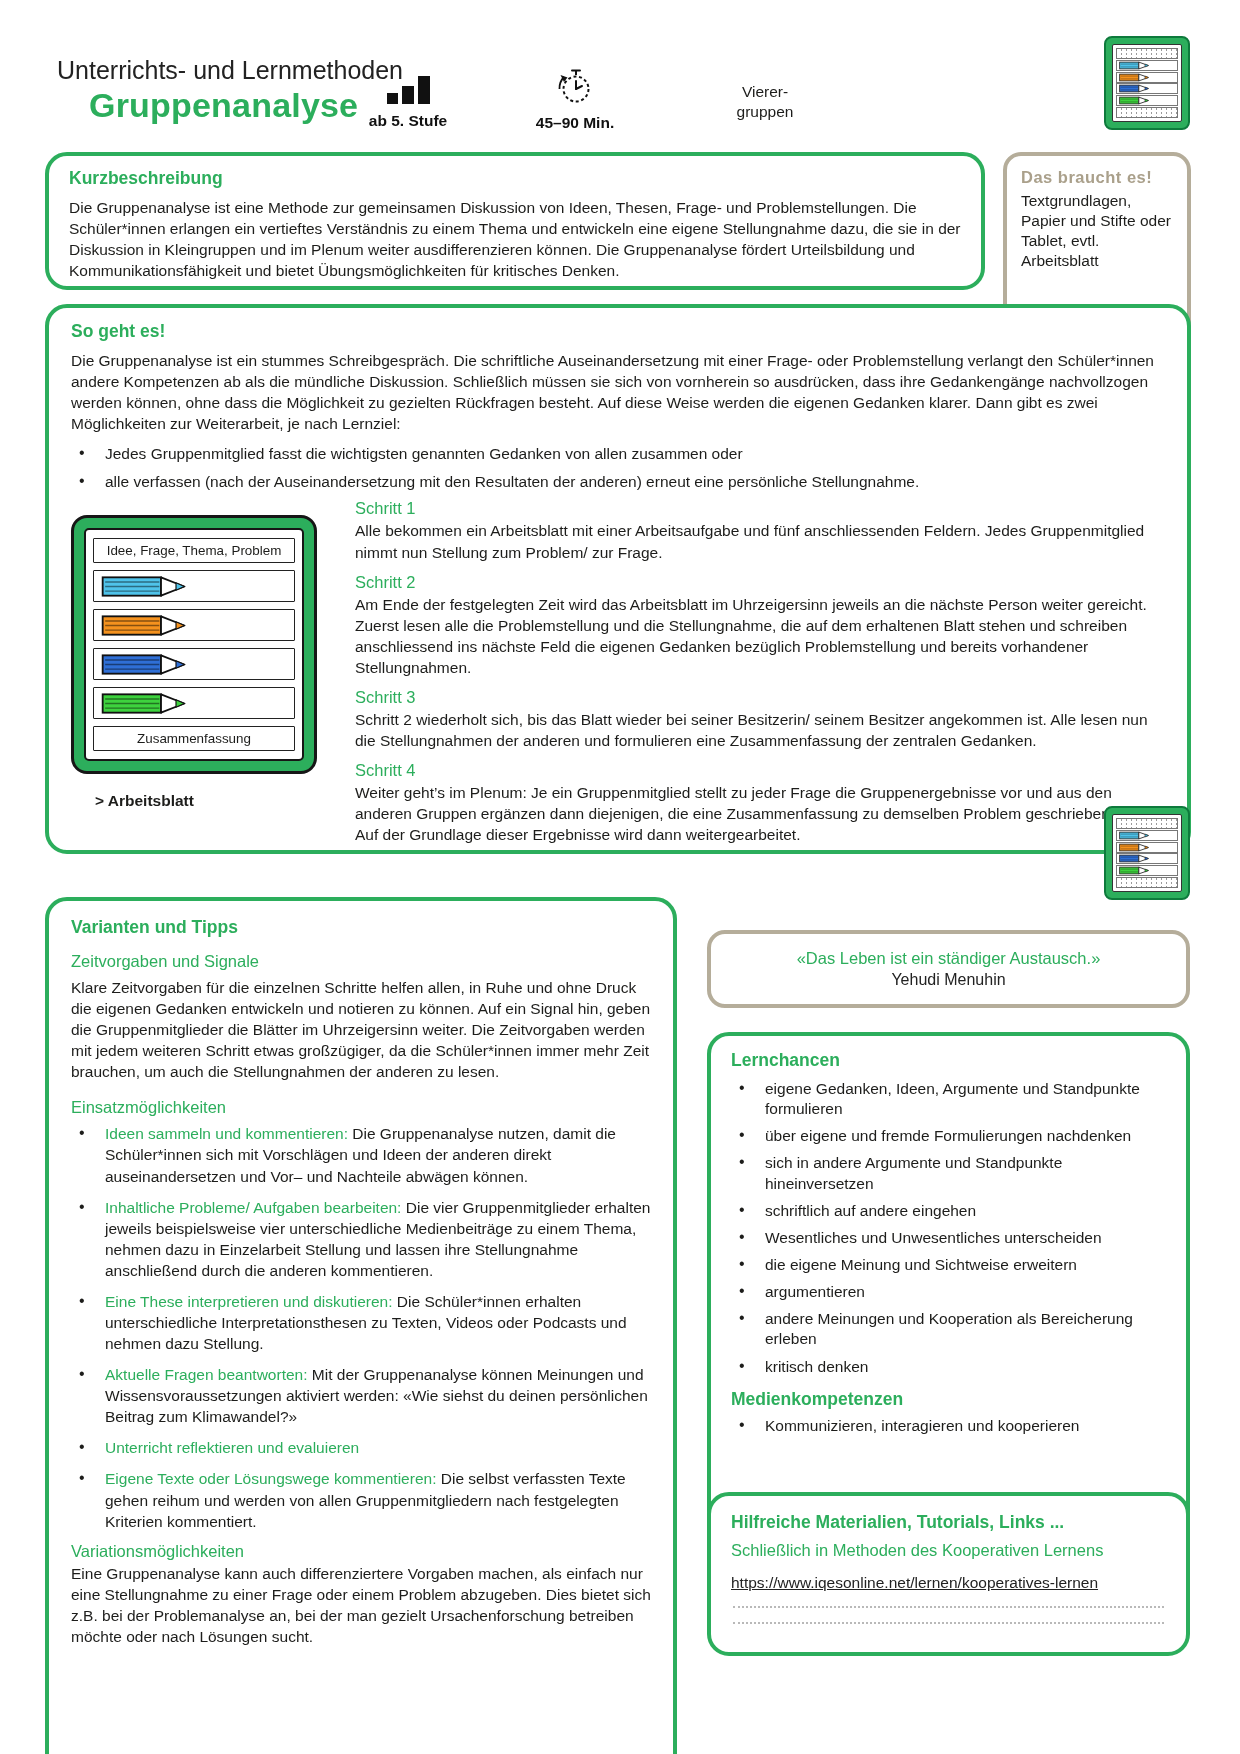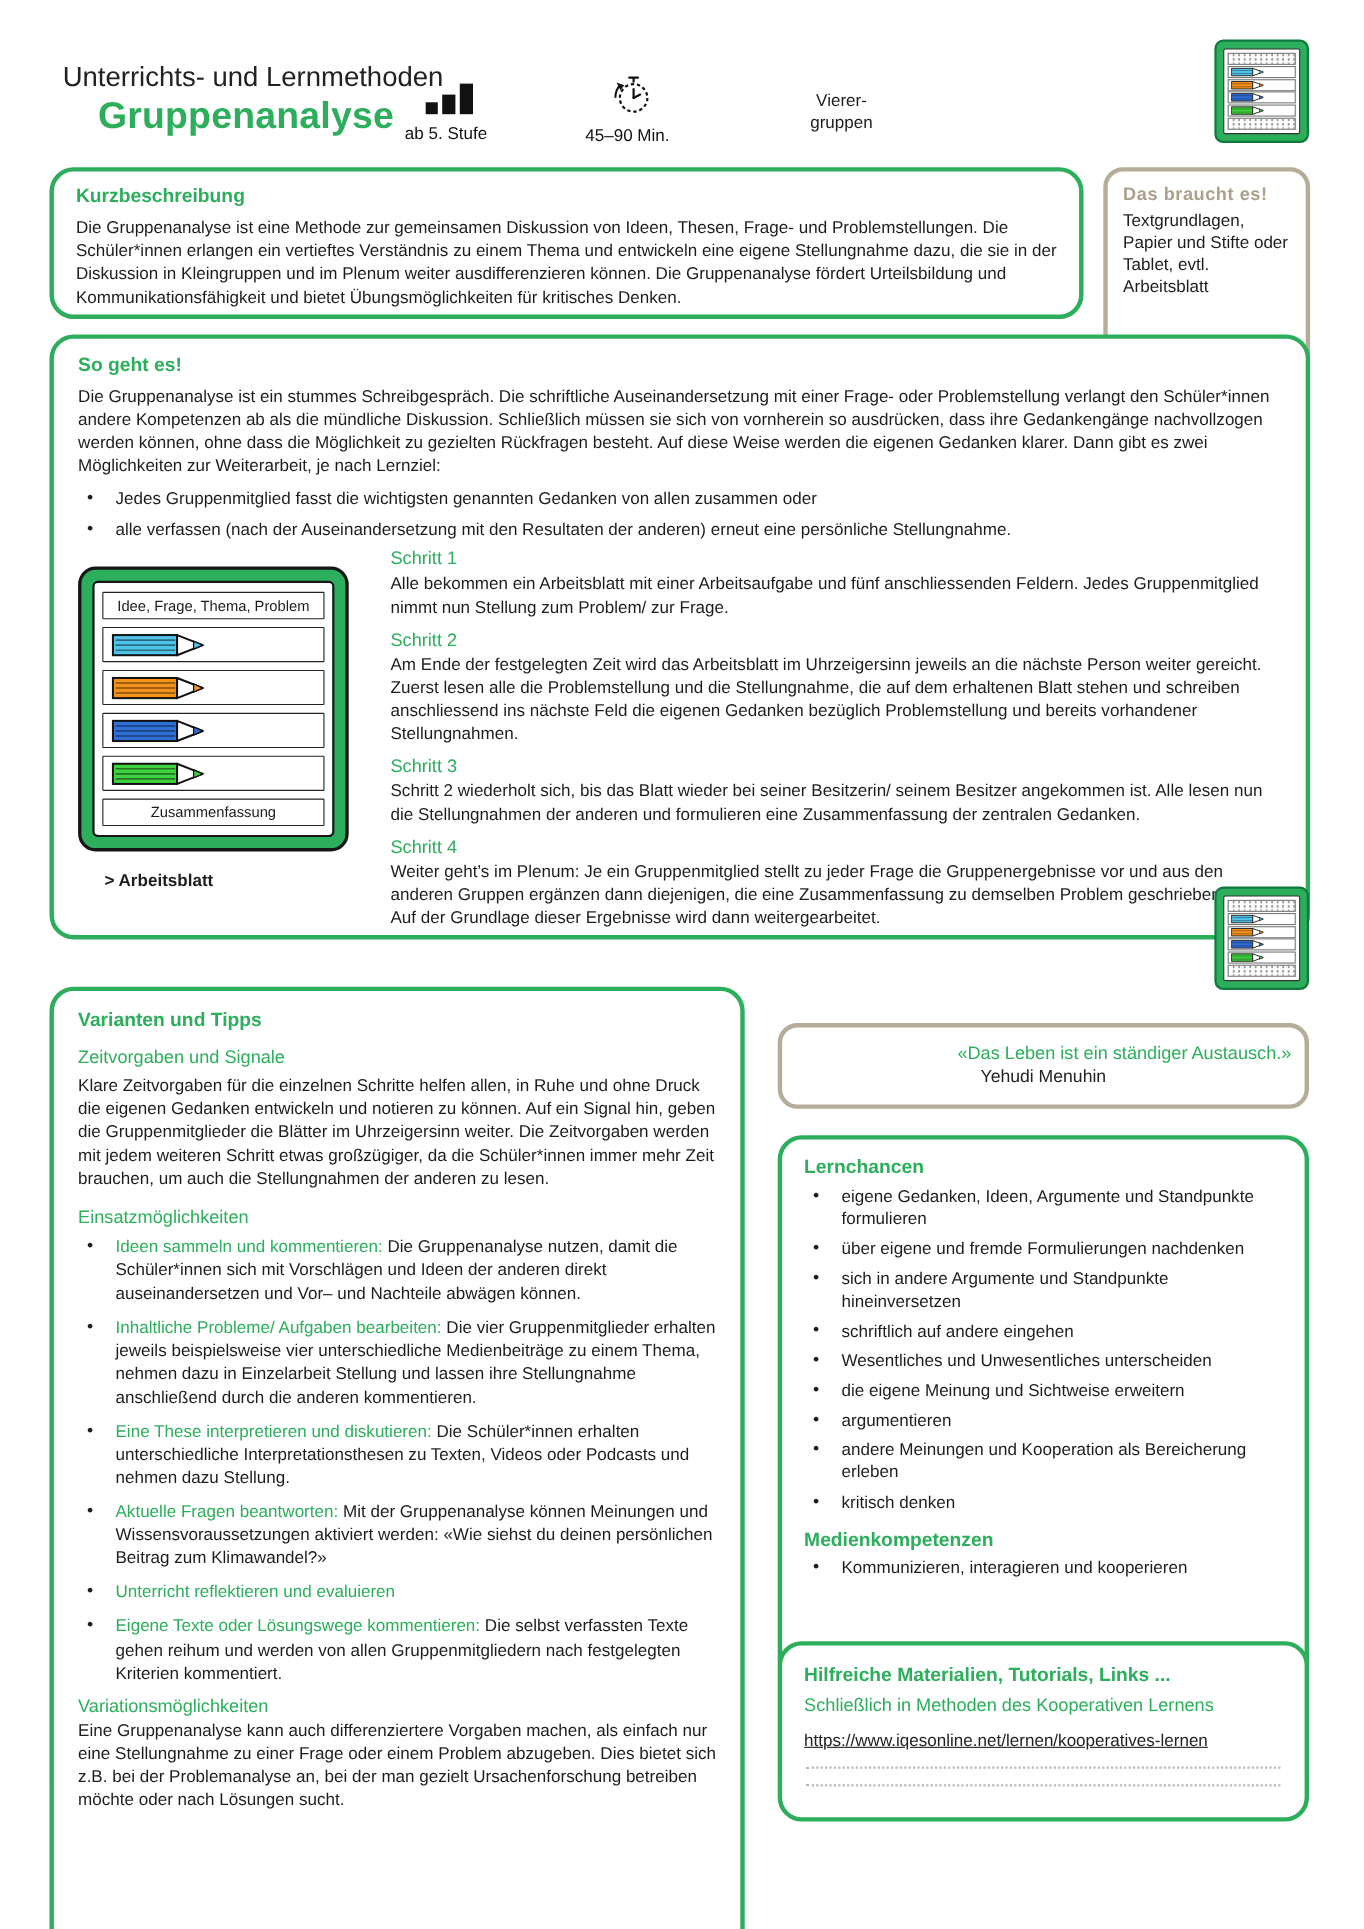--- a/index.html
+++ b/index.html
@@ -10,21 +10,21 @@
   }
   *{margin:0;padding:0;box-sizing:border-box;}
   body{background:#fff;}
   .page{
     position:relative;width:1240px;height:1754px;background:#fff;
     font-family:"Liberation Sans",sans-serif;color:var(--ink);overflow:hidden;
   }
   .abs{position:absolute;}
   .cat{font-size:25px;color:#222;}
   .title{font-size:34px;font-weight:bold;color:var(--green);letter-spacing:.2px;}
-  .meta-label{font-size:15.5px;color:#111;text-align:left;margin-top:4px;}
+  .meta-label{font-size:15.5px;color:#111;text-align:center;margin-top:4px;font-weight:bold;}
   .gbox{border:4px solid var(--green);border-radius:22px;background:#fff;}
   .tbox{border:4px solid var(--tan);border-radius:18px;background:#fff;}
   .boxhead{color:var(--green);font-weight:bold;font-size:17.5px;margin-bottom:8px;}
   .tanhead{color:var(--tantext);font-weight:bold;font-size:16.5px;margin-bottom:4px;letter-spacing:.5px;}
   .body-txt{font-size:15.5px;line-height:1.36;color:var(--ink);}
   .subhead{color:var(--green);font-size:16.5px;margin:14px 0 6px 0;}
   ul.dots{list-style:none;}
   ul.dots li{position:relative;padding-left:34px;margin-bottom:7px;}
   ul.dots li::before{content:"\2022";position:absolute;left:8px;top:-1px;font-size:16px;}
   .lead{color:var(--green);}
@@ -37,21 +37,21 @@
   .cell:last-child{margin-bottom:0;}
   .cell-label{font-size:13.4px;text-align:center;padding:4px 1px;}
   .cell-pencil{height:32px;display:flex;align-items:center;padding-left:5px;}
   .caption{font-weight:bold;font-size:15.5px;}
   
   .ws-icon{background:var(--green);border:2px solid #0e7a3c;border-radius:8px;padding:6px;width:86px;height:94px;}
   .ws-inner{background:#fff;border:1.5px solid #333;border-radius:2px;height:100%;padding:3px;display:flex;flex-direction:column;justify-content:space-between;}
   .ws-row{border:1px solid #777;height:11px;display:flex;align-items:center;padding-left:2px;background:#fff;}
   .ws-dotted{background-image:radial-gradient(circle,#9a9a9a 0.9px,transparent 1.1px);background-size:5px 4px;background-position:2px 3px;}
   
-  .quote-line{color:var(--green);font-size:16.5px;text-align:right;}
+  .quote-line{color:var(--green);font-size:16.5px;text-align:center;}
   .quote-author{color:#222;font-size:16px;text-align:center;margin-top:3px;}
   
   .rlist li{margin-bottom:8px;line-height:1.3;}
   .link{color:#222;text-decoration:underline;font-size:15.5px;}
   .dotline{border-bottom:2px dotted #b9b9b9;height:2px;margin:14px 2px 0 2px;}
   .footer{font-size:11.6px;color:#222;text-align:center;width:100%;margin-top:48px;}
 </style>
 </head>
 <body>
 

